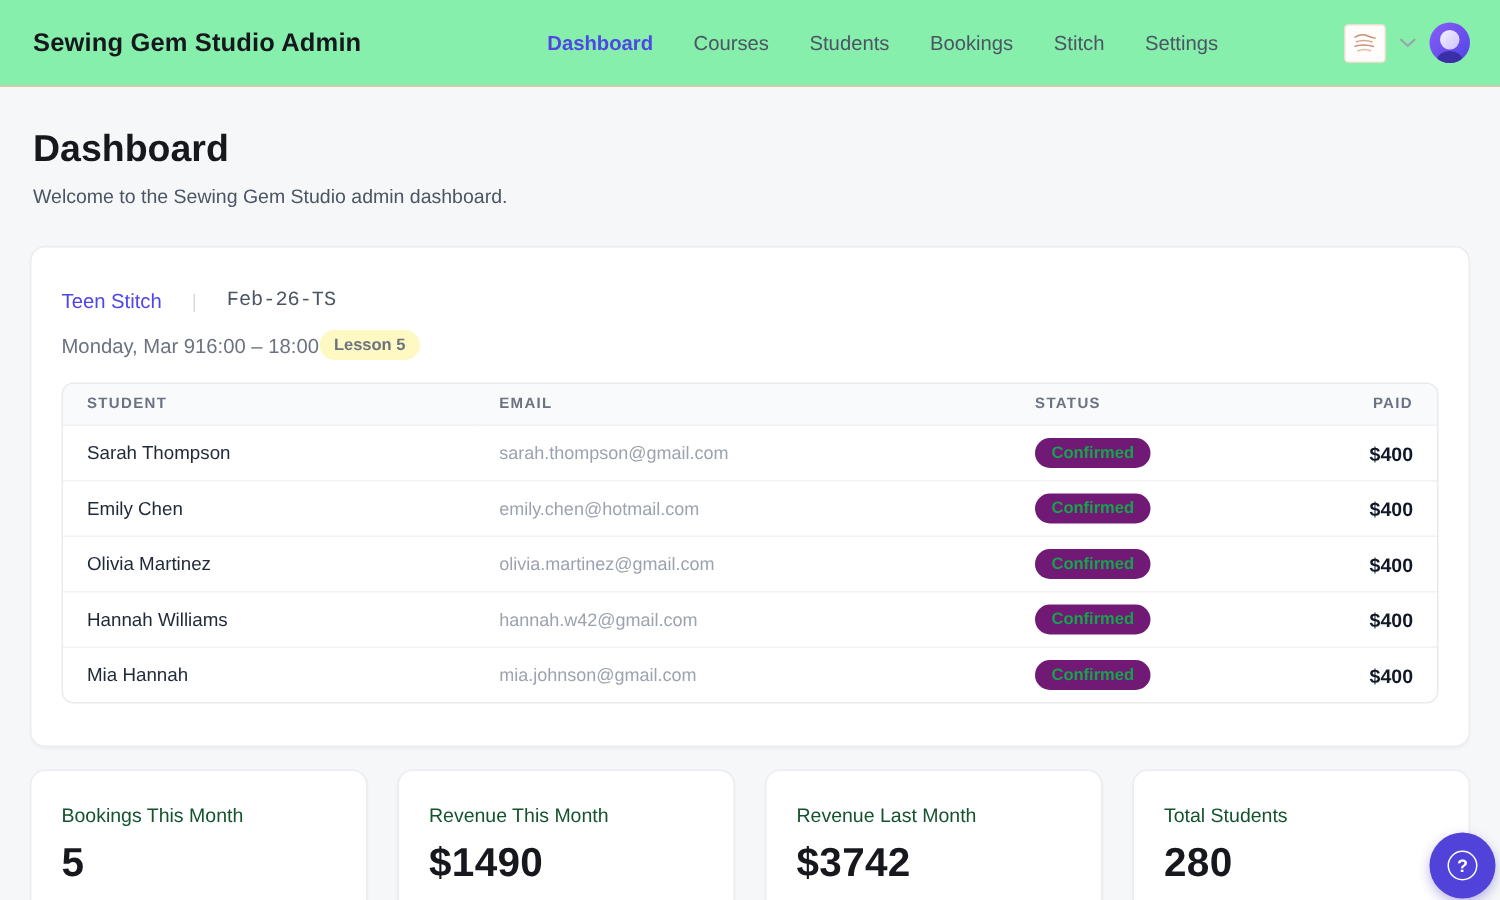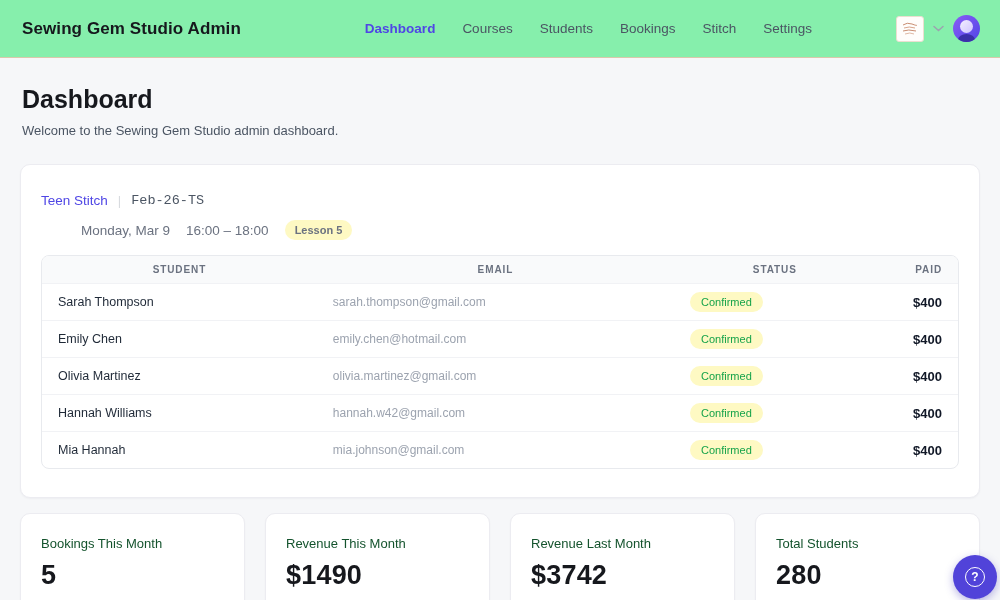--- a/index.html
+++ b/index.html
@@ -51,49 +51,49 @@
   .card {
     background: #ffffff; border: 1px solid #ececf1; border-radius: 10px;
     box-shadow: 0 1px 2px rgba(16,24,40,.04);
   }
   .next-card { margin-top: 26px; padding: 19px 20px 28px; }
   .next-head { display: flex; justify-content: space-between; align-items: flex-start; }
   .next-title { font-size: 17px; font-weight: 600; color: #16181d; }
   .booked-wrap { text-align: right; }
   .booked { font-size: 13.5px; color: #16181d; font-weight: 500; }
   .spots { font-size: 11.5px; color: #9ca3af; margin-top: 3px; }
-  .meta1 { display: flex; align-items: center; gap: 10px; margin-top: 9px; }
+  .meta1 { display: flex; align-items: center; gap: 20px; margin-top: 9px; }
   .course-link { font-size: 13.5px; color: #4f46e5; font-weight: 500; cursor: pointer; text-decoration: none; }
   .sep { color: #d7dadf; font-size: 13px; }
   .code { font-size: 13.5px; color: #4b5563; font-family: Liberation Mono, monospace; }
-  .meta2 { display: flex; align-items: center; gap: 16px; margin-top: 12px; margin-left: 40px; }
+  .meta2 { display: flex; align-items: center; margin-top: 12px; }
   .date, .time { font-size: 13.5px; color: #6b7280; }
   .lesson-pill {
     font-size: 11px; color: #6b7280; background: #fef9c3;
     border-radius: 999px; padding: 4px 10px; font-weight: bold;
   }
   
   .tbl-wrap { margin-top: 15px; border: 1px solid #e8eaee; border-radius: 8px; overflow: hidden; }
   table { width: 100%; border-collapse: collapse; }
   thead th {
-    background: #f9fafb; text-align: center; font-size: 10px; font-weight: 600;
+    background: #f9fafb; text-align: left; font-size: 10px; font-weight: 600;
     letter-spacing: .9px; color: #6b7280; padding: 8px 16px;
     text-transform: uppercase;
   }
   thead th.r, td.r { text-align: right; }
   tbody td { padding: 8px 16px; border-top: 1px solid #f1f2f5; font-size: 12.5px; }
   .col-student { width: 30%; }
   .col-email   { width: 39%; }
   .col-status  { width: 22%; }
   .col-paid    { width: 9%; }
   td.name  { color: #1f2937; }
   td.email { color: #9ca3af; font-size: 12px; }
   .status-pill {
-    display: inline-block; font-size: 11px; font-weight: 400;
-    color: #16a34a; background: #fef9c3; border-radius: 999px; padding: 4px 11px;
+    display: inline-block; font-size: 11px; font-weight: 700;
+    color: #16a34a; background: #701a75; border-radius: 999px; padding: 4px 11px;
   }
   td.paid { color: #111827; font-weight: 600; font-size: 13px; }
   
   .stats { display: flex; gap: 20px; margin-top: 15px; }
   .stat-card { flex: 1; padding: 22px 20px 20px; }
   .stat-label { font-size: 13px; color: #14532d; }
   .stat-value { font-size: 27px; font-weight: 700; color: #16181d; margin-top: 9px; letter-spacing: .2px; }
   .help-fab {
     position: absolute; right: 3px; bottom: 1px; width: 44px; height: 44px;
     border-radius: 50%; background: #5143d9; border: none; cursor: pointer;

